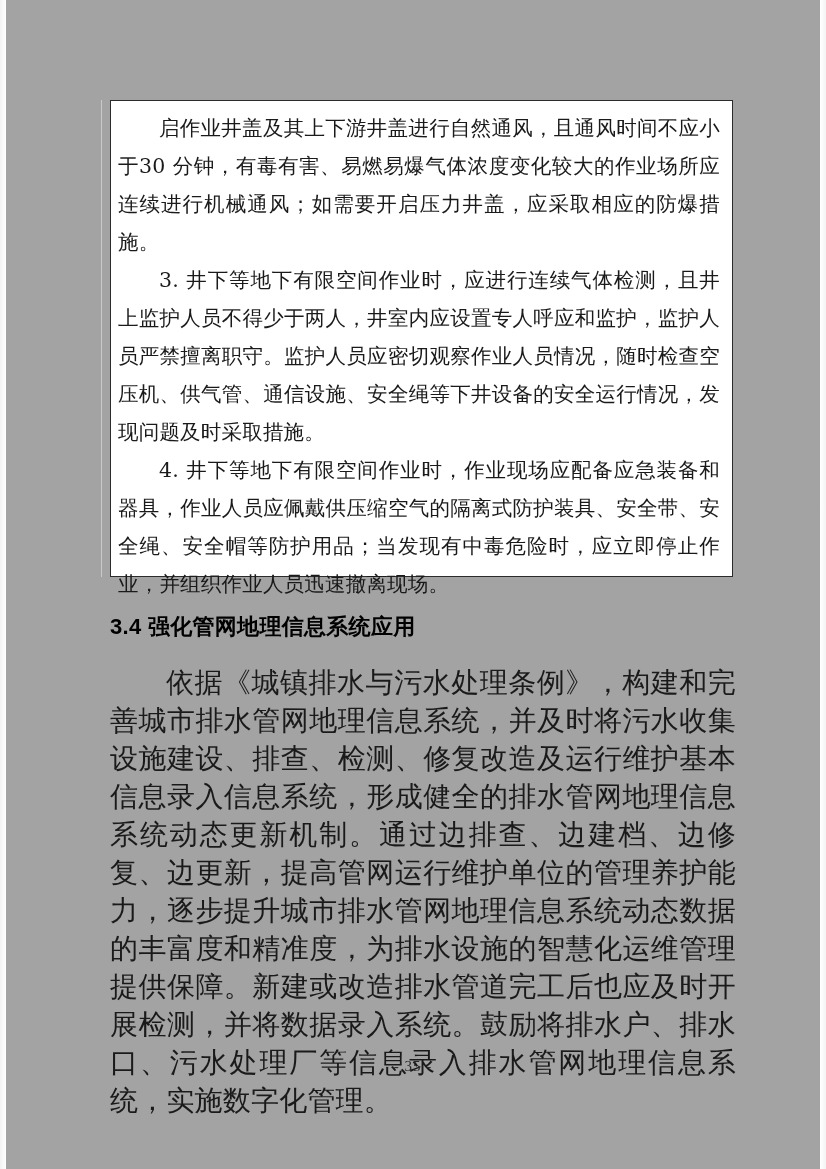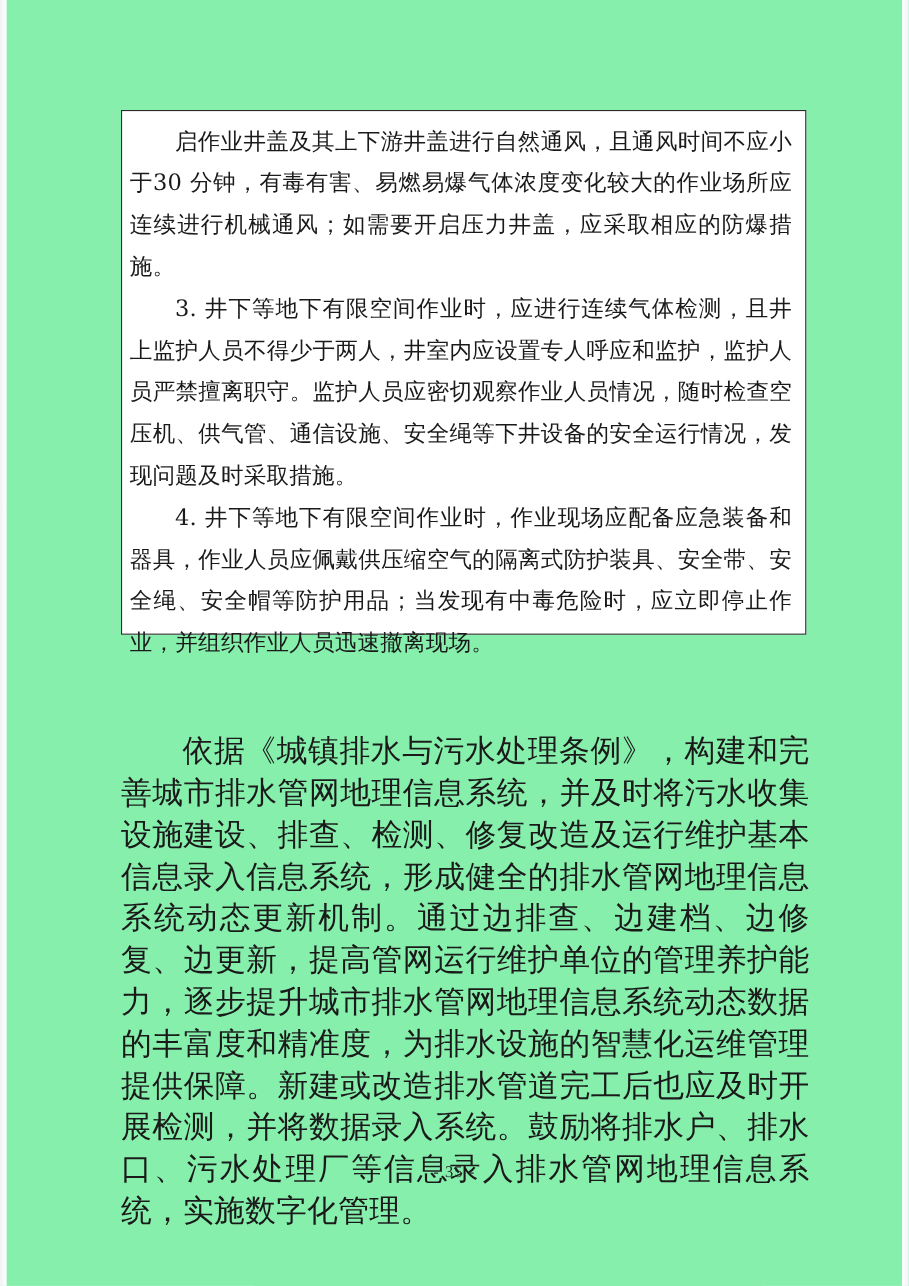--- a/index.html
+++ b/index.html
@@ -13,21 +13,21 @@
     position: relative;
     overflow: hidden;
     font-family: "DejaVu Serif", "Liberation Serif", serif;
     -webkit-font-smoothing: antialiased;
   }
 
   
   #page {
     position: absolute;
     inset: 0;
-    background: #86efac;
+    background: #a3a3a3;
   }
 
   
   #page::before {
     content: "";
     position: absolute;
     left: 0; top: 0; bottom: 0;
     width: 6px;
     background: linear-gradient(to right, #f2f2f2, #ffffff);
     pointer-events: none;
@@ -133,20 +133,21 @@
   <div id="callout-left-rule"></div>
 
   <div id="callout-box">
     <div class="box-inner">
       <p class="kai-par indent2">启作业井盖及其上下游井盖进行自然通风，且通风时间不应小于30 分钟，有毒有害、易燃易爆气体浓度变化较大的作业场所应连续进行机械通风；如需要开启压力井盖，应采取相应的防爆措施。</p>
       <p class="kai-par indent2">3. 井下等地下有限空间作业时，应进行连续气体检测，且井上监护人员不得少于两人，井室内应设置专人呼应和监护，监护人员严禁擅离职守。监护人员应密切观察作业人员情况，随时检查空压机、供气管、通信设施、安全绳等下井设备的安全运行情况，发现问题及时采取措施。</p>
       <p class="kai-par indent2">4. 井下等地下有限空间作业时，作业现场应配备应急装备和器具，作业人员应佩戴供压缩空气的隔离式防护装具、安全带、安全绳、安全帽等防护用品；当发现有中毒危险时，应立即停止作业，并组织作业人员迅速撤离现场。</p>
     </div>
   </div>
 
+  <div id="section-heading">3.4 强化管网地理信息系统应用</div>
 
   <div id="body-section">
     <p id="body-paragraph">依据《城镇排水与污水处理条例》，构建和完善城市排水管网地理信息系统，并及时将污水收集设施建设、排查、检测、修复改造及运行维护基本信息录入信息系统，形成健全的排水管网地理信息系统动态更新机制。通过边排查、边建档、边修复、边更新，提高管网运行维护单位的管理养护能力，逐步提升城市排水管网地理信息系统动态数据的丰富度和精准度，为排水设施的智慧化运维管理提供保障。新建或改造排水管道完工后也应及时开展检测，并将数据录入系统。鼓励将排水户、排水口、污水处理厂等信息录入排水管网地理信息系统，实施数字化管理。</p>
   </div>
 
   <div id="page-footer">- 35 -</div>
 
 </div>
 
 </body></html>

